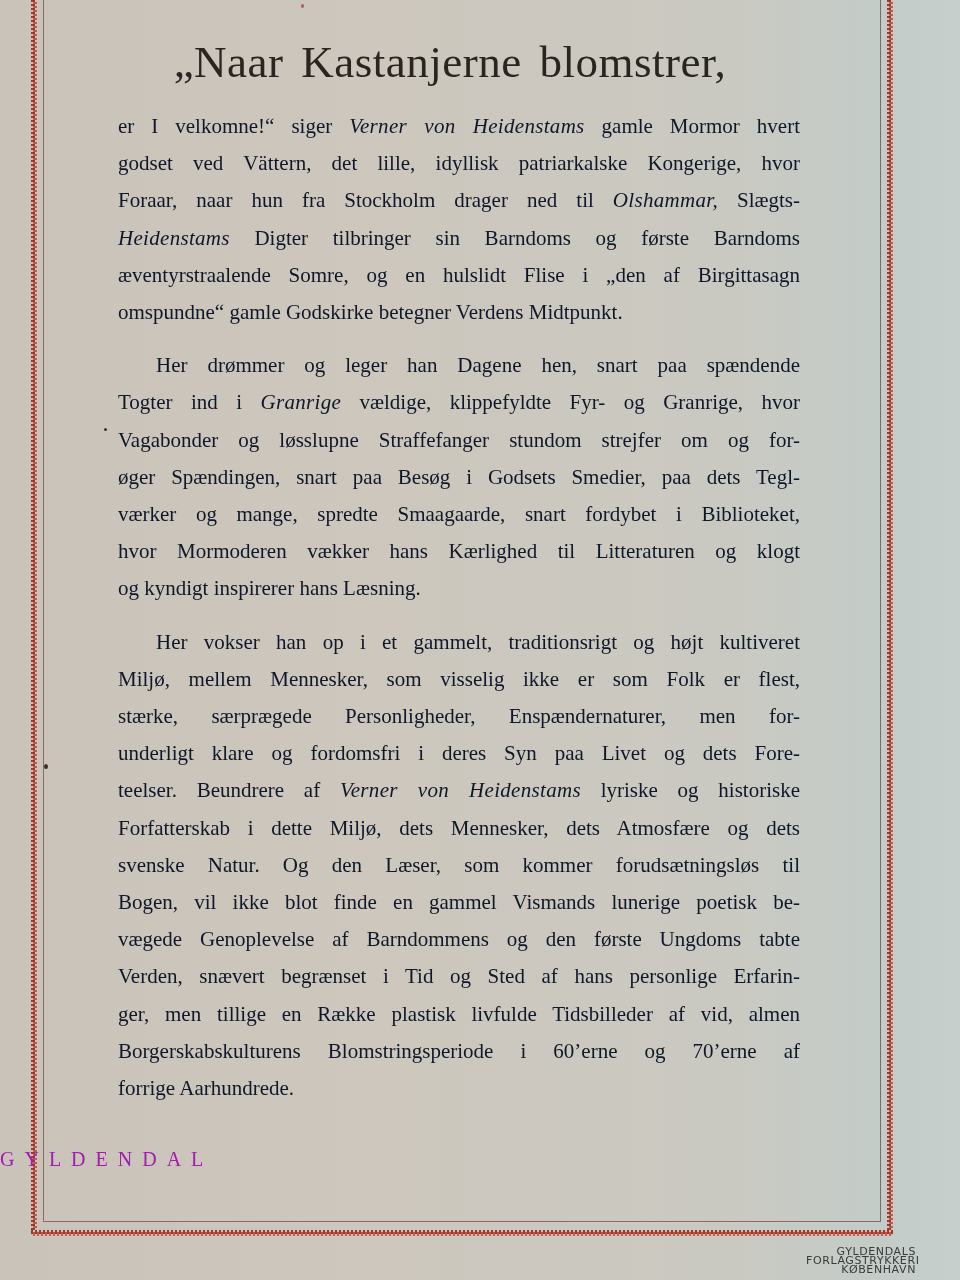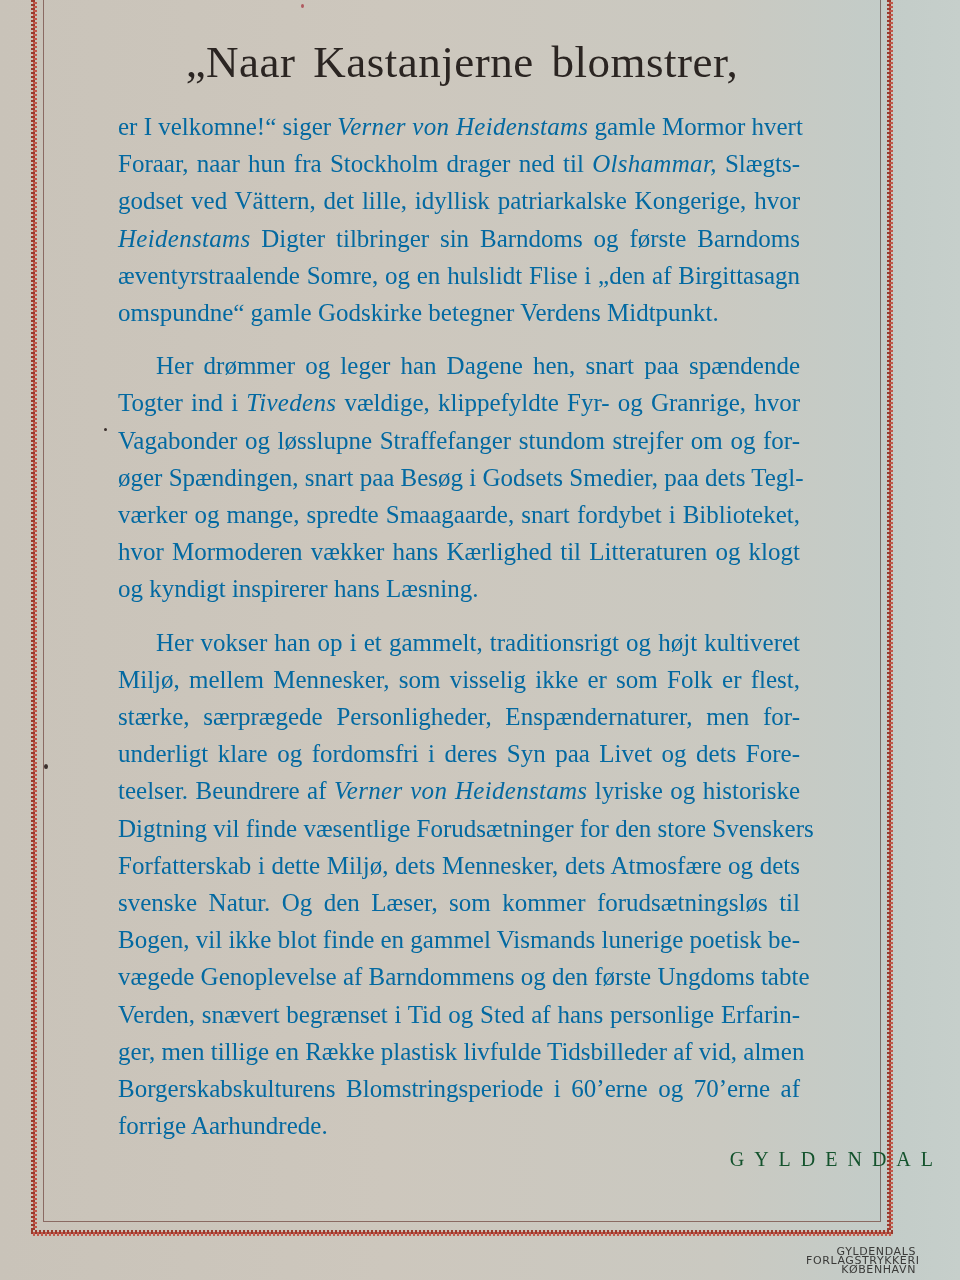--- a/index.html
+++ b/index.html
@@ -69,59 +69,59 @@
       left: 0;
       width: 900px;
       top: 36px;
       text-align: center;
       font-size: 45px;
       letter-spacing: 0.5px;
       word-spacing: 6px;
       color: #2b2522;
       margin: 0;
       font-weight: normal;
-      padding-left: 12px;
+      padding-left: 0;
     }
 
     .body-text {
       position: absolute;
       left: 118px;
       top: 108px;
       width: 682px;
-      font-size: 25px;
+      font-size: 21px;
       line-height: 37.2px;
       text-align: justify;
-      color: #0369a1;
+      color: #0f172a;
     }
     .body-text p {
       margin: 0;
       text-align: justify;
       text-align-last: left;
       hyphens: manual;
     }
     .body-text p + p { margin-top: 16px; }
     .body-text .line {
       display: block;
       text-align: justify;
       text-align-last: justify;
       white-space: nowrap;
     }
     .body-text .line.last { text-align-last: left; }
     .body-text .line.indent { padding-left: 38px; }
     .body-text em { font-style: italic; letter-spacing: 0.3px; }
 
     .publisher {
       position: absolute;
-      left: 17px;
+      left: 0;
       width: 926px;
       top: 1148px;
-      text-align: right;
+      text-align: left;
       font-size: 20px;
       letter-spacing: 10px;
-      color: #14532d;
+      color: #a21caf;
     }
 
     .imprint {
       position: absolute;
       left: 806px;
       top: 1247px;
       width: 110px;
       text-align: right;
       font-family: "DejaVu Sans", sans-serif;
       font-size: 11px;
@@ -144,42 +144,41 @@
   <div class="zig v zig-left"></div>
   <div class="zig v zig-right"></div>
   <div class="zig h zig-bottom"></div>
   <div class="inner-rule"></div>
 
   <h1 class="title">„Naar Kastanjerne blomstrer,</h1>
 
   <div class="body-text" id="body-text">
       <p>
         <span class="line"><span>er I velkomne!“ siger </span><em>Verner von Heidenstams</em><span> gamle Mormor hvert</span></span>
+        <span class="line"><span>godset ved Vättern, det lille, idyllisk patriarkalske Kongerige, hvor</span></span>
         <span class="line"><span>Foraar, naar hun fra Stockholm drager ned til </span><em>Olshammar,</em><span> Slægts-</span></span>
-        <span class="line"><span>godset ved Vättern, det lille, idyllisk patriarkalske Kongerige, hvor</span></span>
         <span class="line"><em>Heidenstams</em><span> Digter tilbringer sin Barndoms og første Barndoms</span></span>
         <span class="line"><span>æventyrstraalende Somre, og en hulslidt Flise i „den af Birgittasagn</span></span>
         <span class="line last"><span>omspundne“ gamle Godskirke betegner Verdens Midtpunkt.</span></span>
       </p>
       <p>
         <span class="line indent"><span>Her drømmer og leger han Dagene hen, snart paa spændende</span></span>
-        <span class="line"><span>Togter ind i </span><em>Tivedens</em><span> vældige, klippefyldte Fyr- og Granrige, hvor</span></span>
+        <span class="line"><span>Togter ind i </span><em>Granrige</em><span> vældige, klippefyldte Fyr- og Granrige, hvor</span></span>
         <span class="line"><span>Vagabonder og løsslupne Straffefanger stundom strejfer om og for-</span></span>
         <span class="line"><span>øger Spændingen, snart paa Besøg i Godsets Smedier, paa dets Tegl-</span></span>
         <span class="line"><span>værker og mange, spredte Smaagaarde, snart fordybet i Biblioteket,</span></span>
         <span class="line"><span>hvor Mormoderen vækker hans Kærlighed til Litteraturen og klogt</span></span>
         <span class="line last"><span>og kyndigt inspirerer hans Læsning.</span></span>
       </p>
       <p>
         <span class="line indent"><span>Her vokser han op i et gammelt, traditionsrigt og højt kultiveret</span></span>
         <span class="line"><span>Miljø, mellem Mennesker, som visselig ikke er som Folk er flest,</span></span>
         <span class="line"><span>stærke, særprægede Personligheder, Enspændernaturer, men for-</span></span>
         <span class="line"><span>underligt klare og fordomsfri i deres Syn paa Livet og dets Fore-</span></span>
         <span class="line"><span>teelser. Beundrere af </span><em>Verner von Heidenstams</em><span> lyriske og historiske</span></span>
-        <span class="line"><span>Digtning vil finde væsentlige Forudsætninger for den store Svenskers</span></span>
         <span class="line"><span>Forfatterskab i dette Miljø, dets Mennesker, dets Atmosfære og dets</span></span>
         <span class="line"><span>svenske Natur. Og den Læser, som kommer forudsætningsløs til</span></span>
         <span class="line"><span>Bogen, vil ikke blot finde en gammel Vismands lunerige poetisk be-</span></span>
         <span class="line"><span>vægede Genoplevelse af Barndommens og den første Ungdoms tabte</span></span>
         <span class="line"><span>Verden, snævert begrænset i Tid og Sted af hans personlige Erfarin-</span></span>
         <span class="line"><span>ger, men tillige en Række plastisk livfulde Tidsbilleder af vid, almen</span></span>
         <span class="line"><span>Borgerskabskulturens Blomstringsperiode i 60’erne og 70’erne af</span></span>
         <span class="line last"><span>forrige Aarhundrede.</span></span>
       </p>
     </div>

